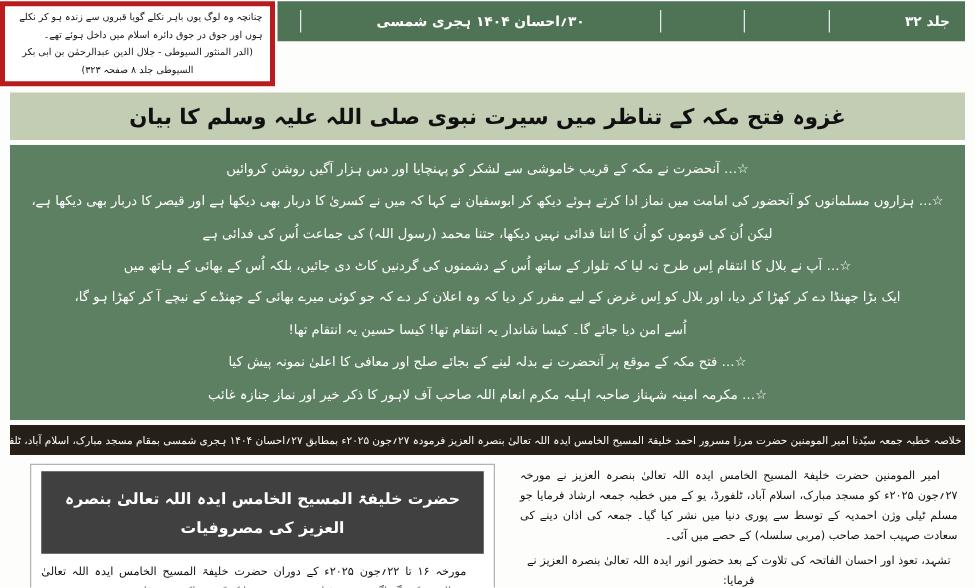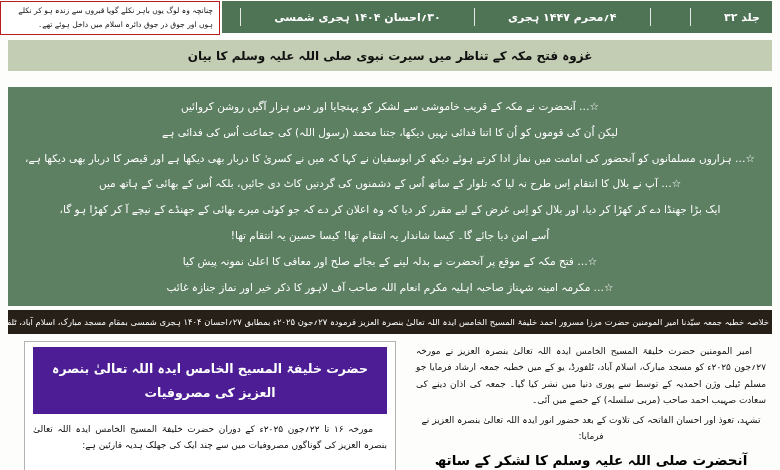--- a/index.html
+++ b/index.html
@@ -15,38 +15,38 @@
   .top-row { display: flex; direction: rtl; align-items: stretch; padding: 1px 8px 0 0; gap: 2px; }
   .date-bar {
     flex: 1; height: 32px;
     background: #4e7355; color: #ffffff;
     display: flex; align-items: center; justify-content: space-between;
     padding: 0 12px; font-size: 11px; font-weight: bold;
   }
   .date-bar .sep { width: 1px; height: 18px; background: rgba(255,255,255,.85); margin: 0 6px; }
   .quote-box {
     width: 220px; background: #ffffff;
-    border: 1px solid #b91c1c;
+    border: 4px solid #b91c1c;
     font-size: 7.6px; line-height: 1.85; color: #111;
     padding: 2px 6px;
   }
   .quote-box .ref { text-align: center; }
 
   
   .title-band {
     margin: 5px 8px 0 8px;
     background: #c3cdb3;
     text-align: center;
     padding: 9px 4px 8px 4px;
-    font-size: 12px; font-weight: bold; color: #101010;
+    font-size: 17px; font-weight: bold; color: #101010;
   }
 
   
   .highlights {
-    margin: 16px 8px 0 8px;
+    margin: 4px 8px 0 8px;
     background: #5d7f62;
     color: #ffffff;
     padding: 7px 12px 6px 12px;
   }
   .hl-line {
     text-align: center;
     font-size: 10.5px;
     line-height: 25.8px;
     white-space: nowrap;
     overflow: hidden;
@@ -76,55 +76,55 @@
   }
   .col-left {
     width: 372px;
     border: 1px solid #b3b3b3;
     background: #ffffff;
     padding: 5px 8px;
     font-size: 9px; line-height: 1.85; color: #111; text-align: justify;
     margin-top: 2px;
   }
   .lc-heading {
-    background: #4c1d95; color: #ffffff;
+    background: #404040; color: #ffffff;
     text-align: center; font-weight: bold;
     font-size: 12.5px; padding: 10px 4px;
     margin-bottom: 7px;
   }
   .col-left p { margin: 0; }
 </style>
 </head>
 <body>
 
 <div class="page">
 
   <div class="top-row">
     <div class="date-bar">
       <span>جلد ۳۲</span>
       <span class="sep"></span>
       <span class="sep"></span>
-      <span>۴؍محرم ۱۴۴۷ ہجری</span>
       <span class="sep"></span>
       <span>۳۰؍احسان ۱۴۰۴ ہجری شمسی</span>
       <span class="sep"></span>
     </div>
     <div class="quote-box">
       <div>چنانچہ وہ لوگ یوں باہر نکلے گویا قبروں سے زندہ ہو کر نکلے ہوں اور جوق در جوق دائرہ اسلام میں داخل ہوئے تھے۔</div>
+      <div class="ref">(الدر المنثور السیوطی - جلال الدین عبدالرحمٰن بن ابی بکر السیوطی جلد ۸ صفحہ ۳۲۳)</div>
     </div>
   </div>
 
   <div class="title-band">
     <span>غزوہ فتح مکہ کے تناظر میں سیرت نبوی صلی اللہ علیہ وسلم کا بیان</span>
   </div>
 
   <div class="highlights">
     <div class="hl-line">☆… آنحضرت نے مکہ کے قریب خاموشی سے لشکر کو پہنچایا اور دس ہزار آگیں روشن کروائیں</div>
+    <div class="hl-line">☆… ہزاروں مسلمانوں کو آنحضور کی امامت میں نماز ادا کرتے ہوئے دیکھ کر ابوسفیان نے کہا کہ میں نے کسریٰ کا دربار بھی دیکھا ہے اور قیصر کا دربار بھی دیکھا ہے،</div>
     <div class="hl-line">لیکن اُن کی قوموں کو اُن کا اتنا فدائی نہیں دیکھا، جتنا محمد (رسول اللہ) کی جماعت اُس کی فدائی ہے</div>
-    <div class="hl-line">☆… ہزاروں مسلمانوں کو آنحضور کی امامت میں نماز ادا کرتے ہوئے دیکھ کر ابوسفیان نے کہا کہ میں نے کسریٰ کا دربار بھی دیکھا ہے اور قیصر کا دربار بھی دیکھا ہے،</div>
     <div class="hl-line">☆… آپ نے بلال کا انتقام اِس طرح نہ لیا کہ تلوار کے ساتھ اُس کے دشمنوں کی گردنیں کاٹ دی جائیں، بلکہ اُس کے بھائی کے ہاتھ میں</div>
     <div class="hl-line">ایک بڑا جھنڈا دے کر کھڑا کر دیا، اور بلال کو اِس غرض کے لیے مقرر کر دیا کہ وہ اعلان کر دے کہ جو کوئی میرے بھائی کے جھنڈے کے نیچے آ کر کھڑا ہو گا،</div>
     <div class="hl-line">اُسے امن دیا جائے گا۔ کیسا شاندار یہ انتقام تھا! کیسا حسین یہ انتقام تھا!</div>
     <div class="hl-line">☆… فتح مکہ کے موقع پر آنحضرت نے بدلہ لینے کے بجائے صلح اور معافی کا اعلیٰ نمونہ پیش کیا</div>
     <div class="hl-line">☆… مکرمہ امینہ شہناز صاحبہ اہلیہ مکرم انعام اللہ صاحب آف لاہور کا ذکر خیر اور نماز جنازہ غائب</div>
   </div>
 
   <div class="summary-bar">
     <span>خلاصہ خطبہ جمعہ سیّدنا امیر المومنین حضرت مرزا مسرور احمد خلیفۃ المسیح الخامس ایدہ اللہ تعالیٰ بنصرہ العزیز فرمودہ ۲۷؍جون ۲۰۲۵ء بمطابق ۲۷؍احسان ۱۴۰۴ ہجری شمسی بمقام مسجد مبارک، اسلام آباد، ٹلفورڈ (سرے)، یو کے</span>
   </div>

